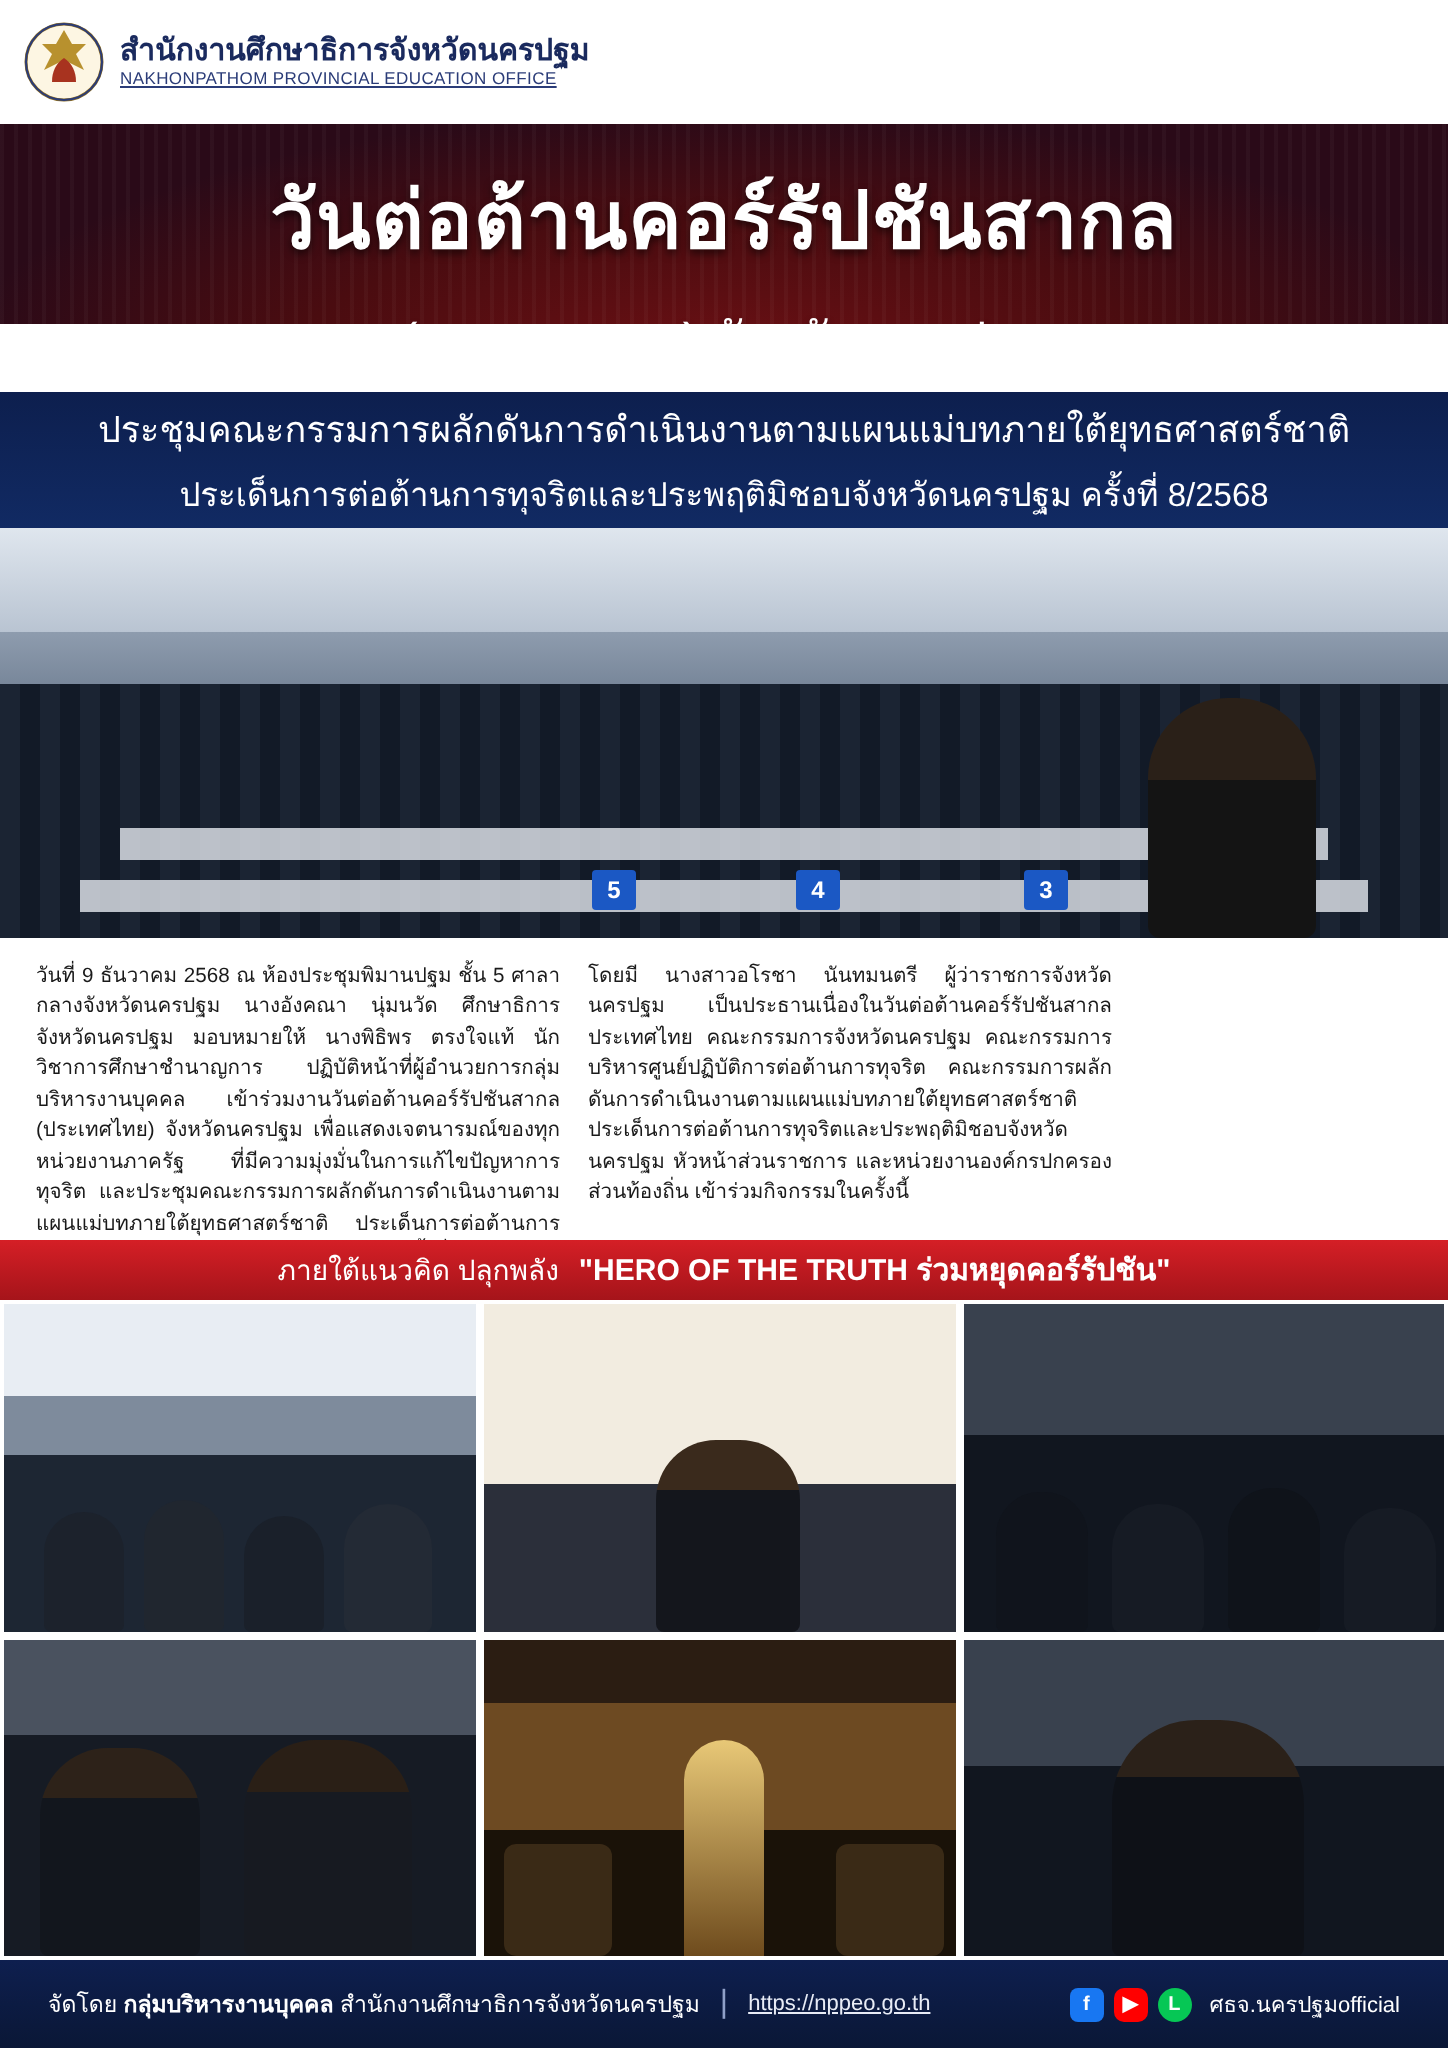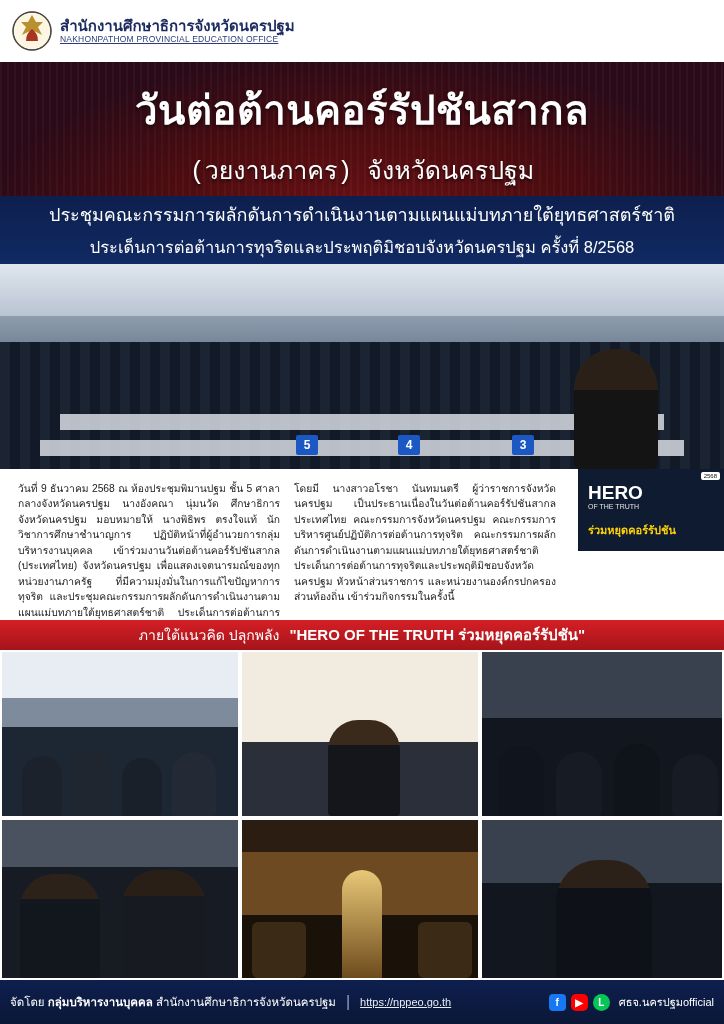--- a/index.html
+++ b/index.html
@@ -41,26 +41,25 @@
     background:#d3141d;border-radius:4px;padding:3px 8px 4px 8px;
     display:flex;flex-direction:column;align-items:center;line-height:1;
     border:2px solid #fff;box-shadow:0 0 0 1px #bbb;
   }
   .breaking .b1{font-size:11px;color:#fff;font-weight:bold;font-style:italic;letter-spacing:.5px;}
   .breaking .b2{font-size:16px;color:#ffd400;font-weight:bold;font-style:italic;letter-spacing:.5px;margin-top:1px;
     -webkit-text-stroke:0.6px #7a0d12;}
 
   
   .hero{
-    position:absolute;top:62px;left:0;width:724px;height:134px;
+    position:absolute;top:62px;left:0;width:724px;height:100px;
     background:
       radial-gradient(ellipse at 50% 120%, #6d1014 0%, #4a0c10 42%, #2a0a18 75%),
       linear-gradient(180deg,#3b0c13,#1c0a16);
     overflow:hidden;
-    font-family:Liberation Mono, monospace;
   }
   .hero:after{
     content:"";position:absolute;inset:0;
     background:repeating-linear-gradient(90deg, rgba(255,255,255,.03) 0 2px, rgba(0,0,0,0) 2px 7px);
   }
   .hero-title{
     position:relative;z-index:2;text-align:center;color:#fff;
     font-weight:bold;font-size:40px;letter-spacing:.5px;
     padding-top:16px;
     text-shadow:0 2px 4px rgba(0,0,0,.6);
@@ -139,21 +138,21 @@
   .ph-dark{background:linear-gradient(180deg,#39414e 0 40%, #11161f 40% 100%);}
   .ph-gold{background:linear-gradient(180deg,#2b1d12 0 20%, #6d4a22 20% 60%, #1a1208 60% 100%);}
   .ph-people{background:linear-gradient(180deg,#4a525f 0 30%, #161b24 30% 100%);}
 
   .fig{position:absolute;bottom:0;border-radius:22px 22px 4px 4px;}
 
   
   .footer{
     position:absolute;bottom:0;left:0;width:724px;height:44px;
     background:linear-gradient(180deg,#0e1f4f,#0a1736);
-    display:flex;align-items:center;color:#fff;padding:0 10px;box-sizing:border-box;
+    display:flex;align-items:center;color:#fff;padding:0 24px;box-sizing:border-box;
   }
   .footer .f1{font-size:11.5px;}
   .footer .f1 b{font-weight:bold;}
   .footer .sep{margin:0 10px;color:#8fa0c8;}
   .footer .url{font-size:11px;color:#e8ecf6;}
   .footer .socials{margin-left:auto;display:flex;align-items:center;gap:5px;}
   .soc{width:17px;height:17px;border-radius:4px;display:flex;align-items:center;justify-content:center;
     font-size:10px;font-weight:bold;color:#fff;}
   .soc.fb{background:#1877f2;}
   .soc.yt{background:#ff0000;border-radius:5px;}
@@ -201,26 +200,20 @@
     <div class="mp-num" style="left:296px;">5</div>
     <div class="mp-num" style="left:398px;">4</div>
     <div class="mp-num" style="left:512px;">3</div>
     <div class="mp-person"></div>
   </div>
 
   <div class="article">
     <div class="col indent">วันที่ 9 ธันวาคม 2568 ณ ห้องประชุมพิมานปฐม ชั้น 5 ศาลากลางจังหวัดนครปฐม นางอังคณา นุ่มนวัด ศึกษาธิการจังหวัดนครปฐม มอบหมายให้ นางพิธิพร ตรงใจแท้ นักวิชาการศึกษาชำนาญการ ปฏิบัติหน้าที่ผู้อำนวยการกลุ่มบริหารงานบุคคล เข้าร่วมงานวันต่อต้านคอร์รัปชันสากล (ประเทศไทย) จังหวัดนครปฐม เพื่อแสดงเจตนารมณ์ของทุกหน่วยงานภาครัฐ ที่มีความมุ่งมั่นในการแก้ไขปัญหาการทุจริต และประชุมคณะกรรมการผลักดันการดำเนินงานตามแผนแม่บทภายใต้ยุทธศาสตร์ชาติ ประเด็นการต่อต้านการทุจริตและประพฤติมิชอบ จังหวัดนครปฐม ครั้งที่ 4/2568</div>
     <div class="col indent" style="padding-right:150px;">โดยมี นางสาวอโรชา นันทมนตรี ผู้ว่าราชการจังหวัดนครปฐม เป็นประธานเนื่องในวันต่อต้านคอร์รัปชันสากล ประเทศไทย คณะกรรมการจังหวัดนครปฐม คณะกรรมการบริหารศูนย์ปฏิบัติการต่อต้านการทุจริต คณะกรรมการผลักดันการดำเนินงานตามแผนแม่บทภายใต้ยุทธศาสตร์ชาติ ประเด็นการต่อต้านการทุจริตและประพฤติมิชอบจังหวัดนครปฐม หัวหน้าส่วนราชการ และหน่วยงานองค์กรปกครองส่วนท้องถิ่น เข้าร่วมกิจกรรมในครั้งนี้</div>
 
-    <div class="hero-thumb">
-      <div class="ht-badge">2568</div>
-      <div class="ht-title">HERO</div>
-      <div class="ht-sub">OF THE TRUTH</div>
-      <div class="ht-yellow">ร่วมหยุดคอร์รัปชัน</div>
-    </div>
   </div>
 
   <div class="slogan">
     <div class="s1">ภายใต้แนวคิด ปลุกพลัง</div>
     <div class="s2">"HERO OF THE TRUTH ร่วมหยุดคอร์รัปชัน"</div>
   </div>
 
   <div class="grid">
     <div class="cell ph-room" style="left:0;top:0;width:240px;height:168px;">
       <div class="fig" style="left:20px;width:40px;height:60px;background:#1c222c;"></div>

